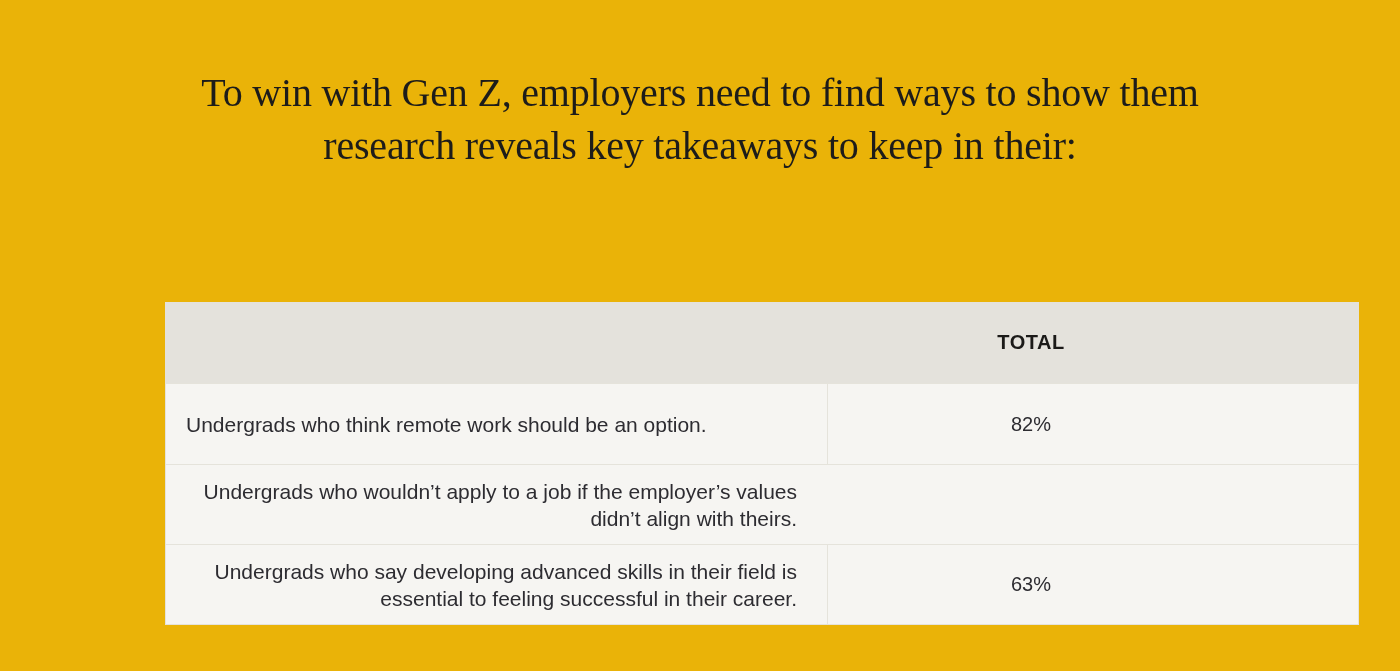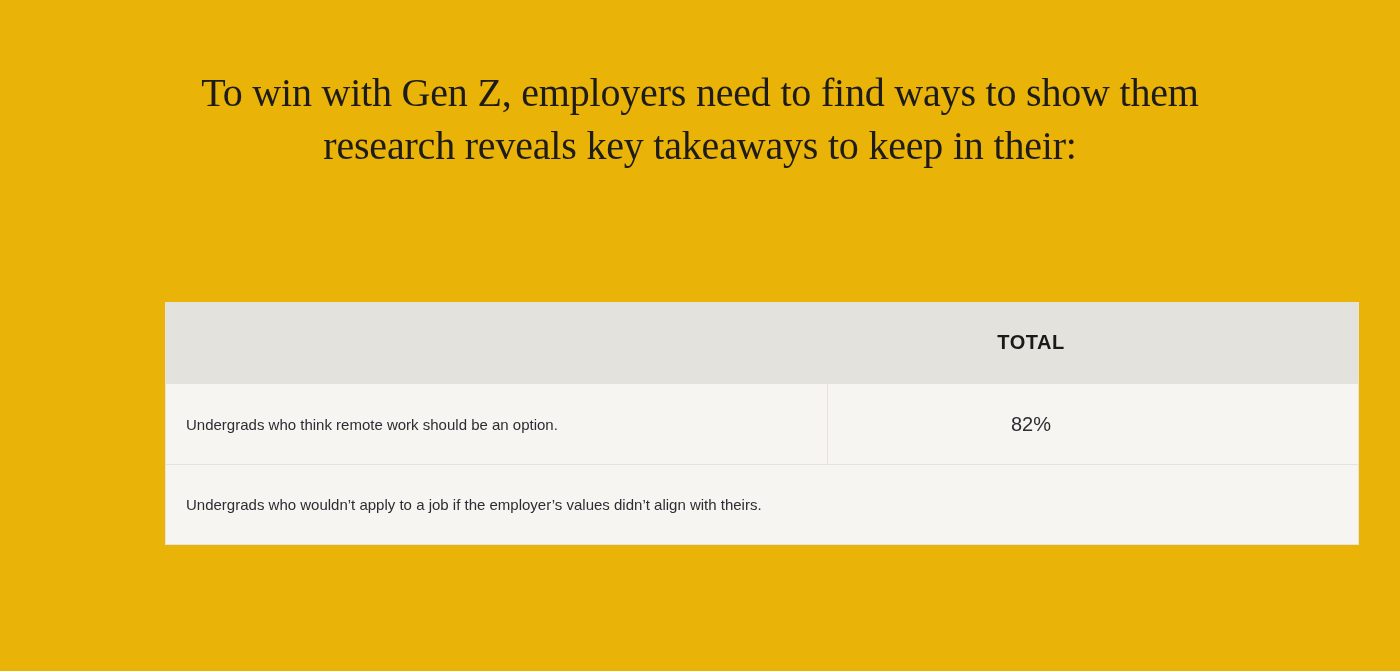--- a/index.html
+++ b/index.html
@@ -56,21 +56,21 @@
     grid-template-columns: 661px 407px;
     height: 80px;
   }
   .table-row + .table-row {
     border-top: 1px solid #e5e3db;
   }
   .cell-label {
     display: flex;
     align-items: center;
     padding: 10px 30px 10px 20px;
-    font-size: 15px;
+    font-size: 21px;
     line-height: 27px;
     color: #2d2c31;
     text-align: right;
   }
   .cell-total {
     display: flex;
     align-items: center;
     justify-content: center;
     border-left: 1px solid #e5e3db;
     font-size: 20px;
@@ -99,16 +99,20 @@
 
       <div class="table-row">
         <div class="cell-label">Undergrads who think remote work should be an option.</div>
         <div class="cell-total">82%</div>
       </div>
 
       <div class="table-row">
         <div class="cell-label">Undergrads who wouldn’t apply to a job if the employer’s values didn’t align with theirs.</div>
       </div>
 
+      <div class="table-row">
+        <div class="cell-label">Undergrads who say developing advanced skills in their field is essential to feeling successful in their career.</div>
+        <div class="cell-total">63%</div>
+      </div>
 
     </div>
   </div>
 </div>
 
 </body></html>

